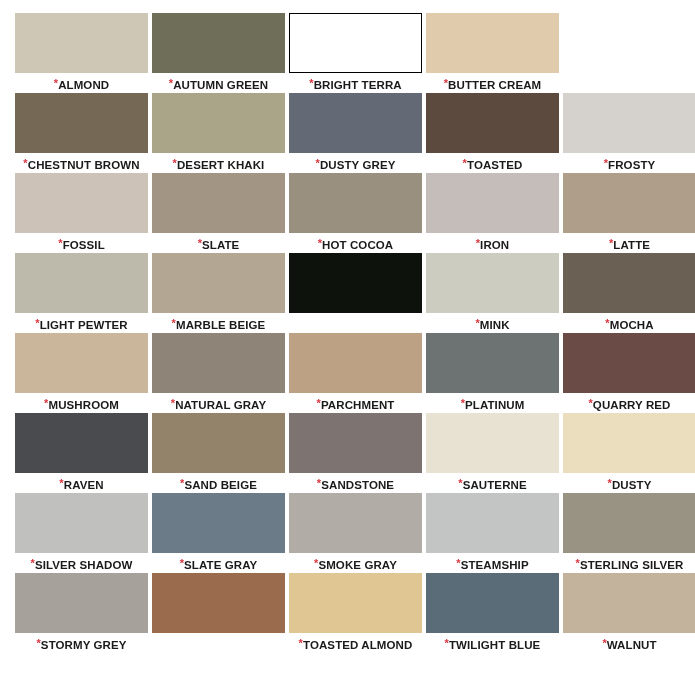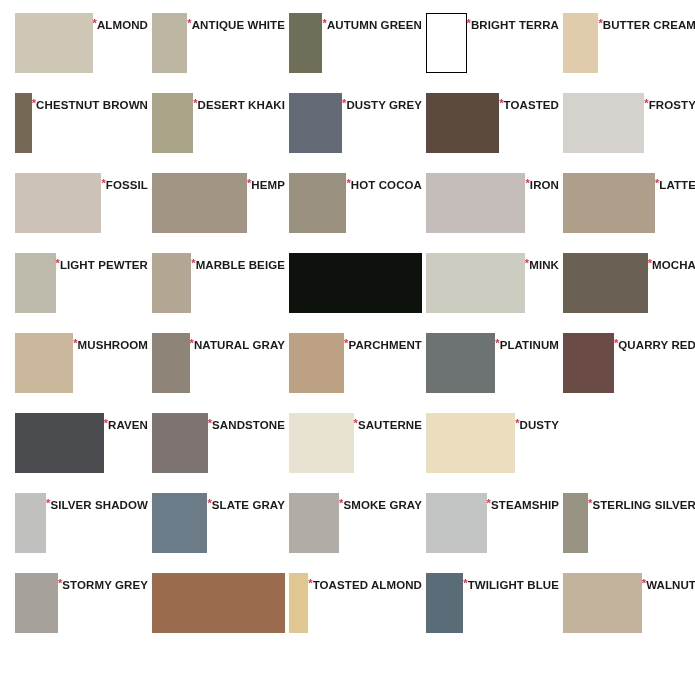--- a/index.html
+++ b/index.html
@@ -22,21 +22,21 @@
     display: flex;
     width: 695px;
     height: 80px;
     padding-left: 15px;
     box-sizing: border-box;
   }
   .swatch-cell {
     width: 133px;
     margin-right: 4px;
     display: flex;
-    flex-direction: row;
+    flex-direction: column;
     align-items: stretch;
   }
   .swatch-chip {
     height: 60px;
     width: 133px;
     display: block;
   }
   .swatch-chip.bordered {
     border: 1px solid #000000;
     box-sizing: border-box;
@@ -62,24 +62,20 @@
 </head>
 <body>
 
 <div id="palette-grid">
     <div class="swatch-row">
       <div class="swatch-cell">
         <div class="swatch-chip" title="ALMOND" style="background: rgb(206, 199, 181);"></div>
         <div class="swatch-label"><span class="star">*</span><span>ALMOND</span></div>
       </div>
       <div class="swatch-cell">
-        <div class="swatch-chip" title="ANTIQUE WHITE" style="background: rgb(189, 182, 163);"></div>
-        <div class="swatch-label"><span class="star">*</span><span>ANTIQUE WHITE</span></div>
-      </div>
-      <div class="swatch-cell">
         <div class="swatch-chip" title="AUTUMN GREEN" style="background: rgb(110, 110, 89);"></div>
         <div class="swatch-label"><span class="star">*</span><span>AUTUMN GREEN</span></div>
       </div>
       <div class="swatch-cell">
         <div class="swatch-chip bordered" title="BRIGHT WHITE" style="background: rgb(255, 255, 255);"></div>
         <div class="swatch-label"><span class="star">*</span><span>BRIGHT TERRA</span></div>
       </div>
       <div class="swatch-cell">
         <div class="swatch-chip" title="BUTTER CREAM" style="background: rgb(224, 204, 172);"></div>
         <div class="swatch-label"><span class="star">*</span><span>BUTTER CREAM</span></div>
@@ -107,21 +103,21 @@
         <div class="swatch-label"><span class="star">*</span><span>FROSTY</span></div>
       </div>
     </div>
     <div class="swatch-row">
       <div class="swatch-cell">
         <div class="swatch-chip" title="FOSSIL" style="background: rgb(204, 194, 184);"></div>
         <div class="swatch-label"><span class="star">*</span><span>FOSSIL</span></div>
       </div>
       <div class="swatch-cell">
         <div class="swatch-chip" title="HEMP" style="background: rgb(162, 149, 132);"></div>
-        <div class="swatch-label"><span class="star">*</span><span>HEMP</span></div>
+        <div class="swatch-label"><span class="star">*</span><span>SLATE</span></div>
       </div>
       <div class="swatch-cell">
         <div class="swatch-chip" title="HOT COCOA" style="background: rgb(154, 144, 128);"></div>
         <div class="swatch-label"><span class="star">*</span><span>HOT COCOA</span></div>
       </div>
       <div class="swatch-cell">
         <div class="swatch-chip" title="IRON" style="background: rgb(196, 189, 185);"></div>
         <div class="swatch-label"><span class="star">*</span><span>IRON</span></div>
       </div>
       <div class="swatch-cell">
@@ -169,20 +165,24 @@
       </div>
       <div class="swatch-cell">
         <div class="swatch-chip" title="QUARRY RED" style="background: rgb(107, 75, 69);"></div>
         <div class="swatch-label"><span class="star">*</span><span>QUARRY RED</span></div>
       </div>
     </div>
     <div class="swatch-row">
       <div class="swatch-cell">
         <div class="swatch-chip" title="RAVEN" style="background: rgb(74, 75, 78);"></div>
         <div class="swatch-label"><span class="star">*</span><span>RAVEN</span></div>
+      </div>
+      <div class="swatch-cell">
+        <div class="swatch-chip" title="SAND BEIGE" style="background: rgb(148, 131, 107);"></div>
+        <div class="swatch-label"><span class="star">*</span><span>SAND BEIGE</span></div>
       </div>
       <div class="swatch-cell">
         <div class="swatch-chip" title="SANDSTONE" style="background: rgb(125, 115, 112);"></div>
         <div class="swatch-label"><span class="star">*</span><span>SANDSTONE</span></div>
       </div>
       <div class="swatch-cell">
         <div class="swatch-chip" title="SAUTERNE" style="background: rgb(232, 226, 210);"></div>
         <div class="swatch-label"><span class="star">*</span><span>SAUTERNE</span></div>
       </div>
       <div class="swatch-cell">

